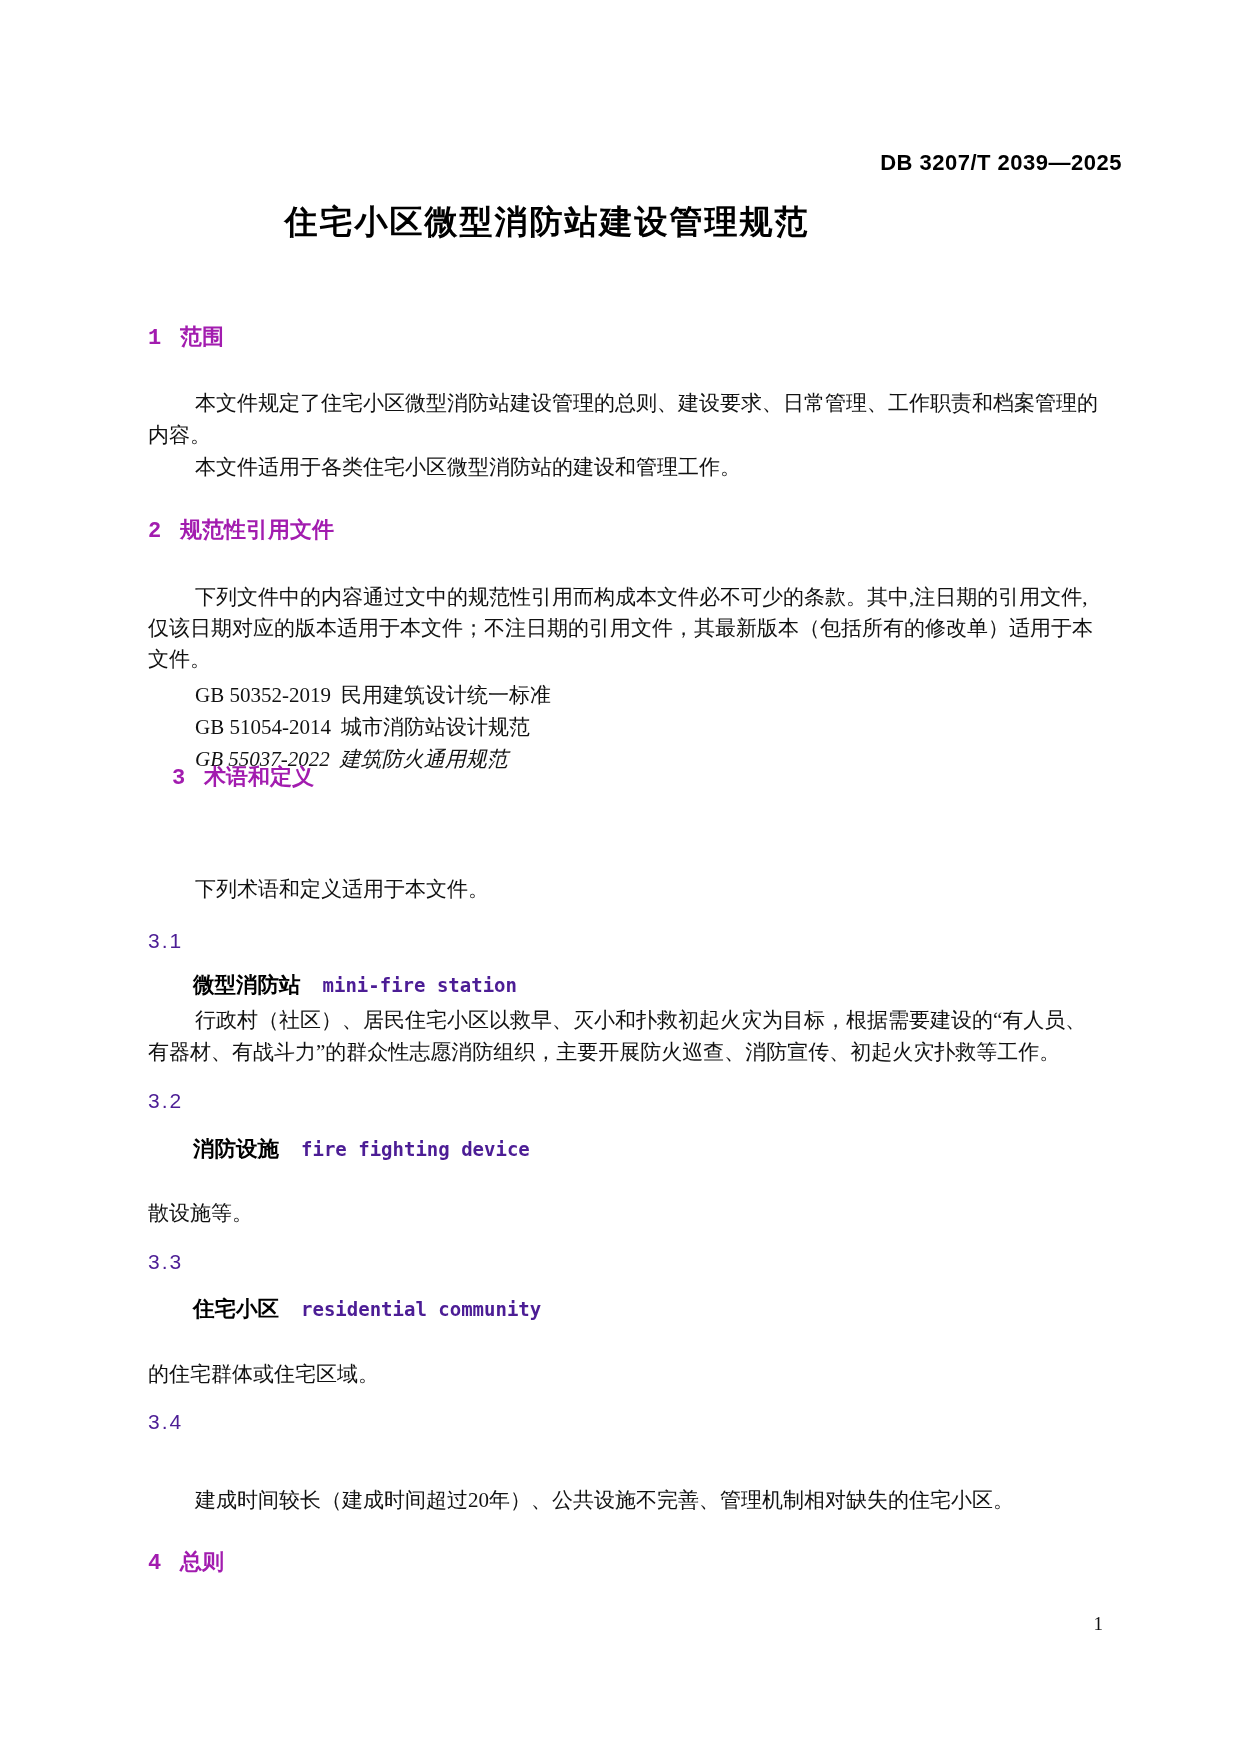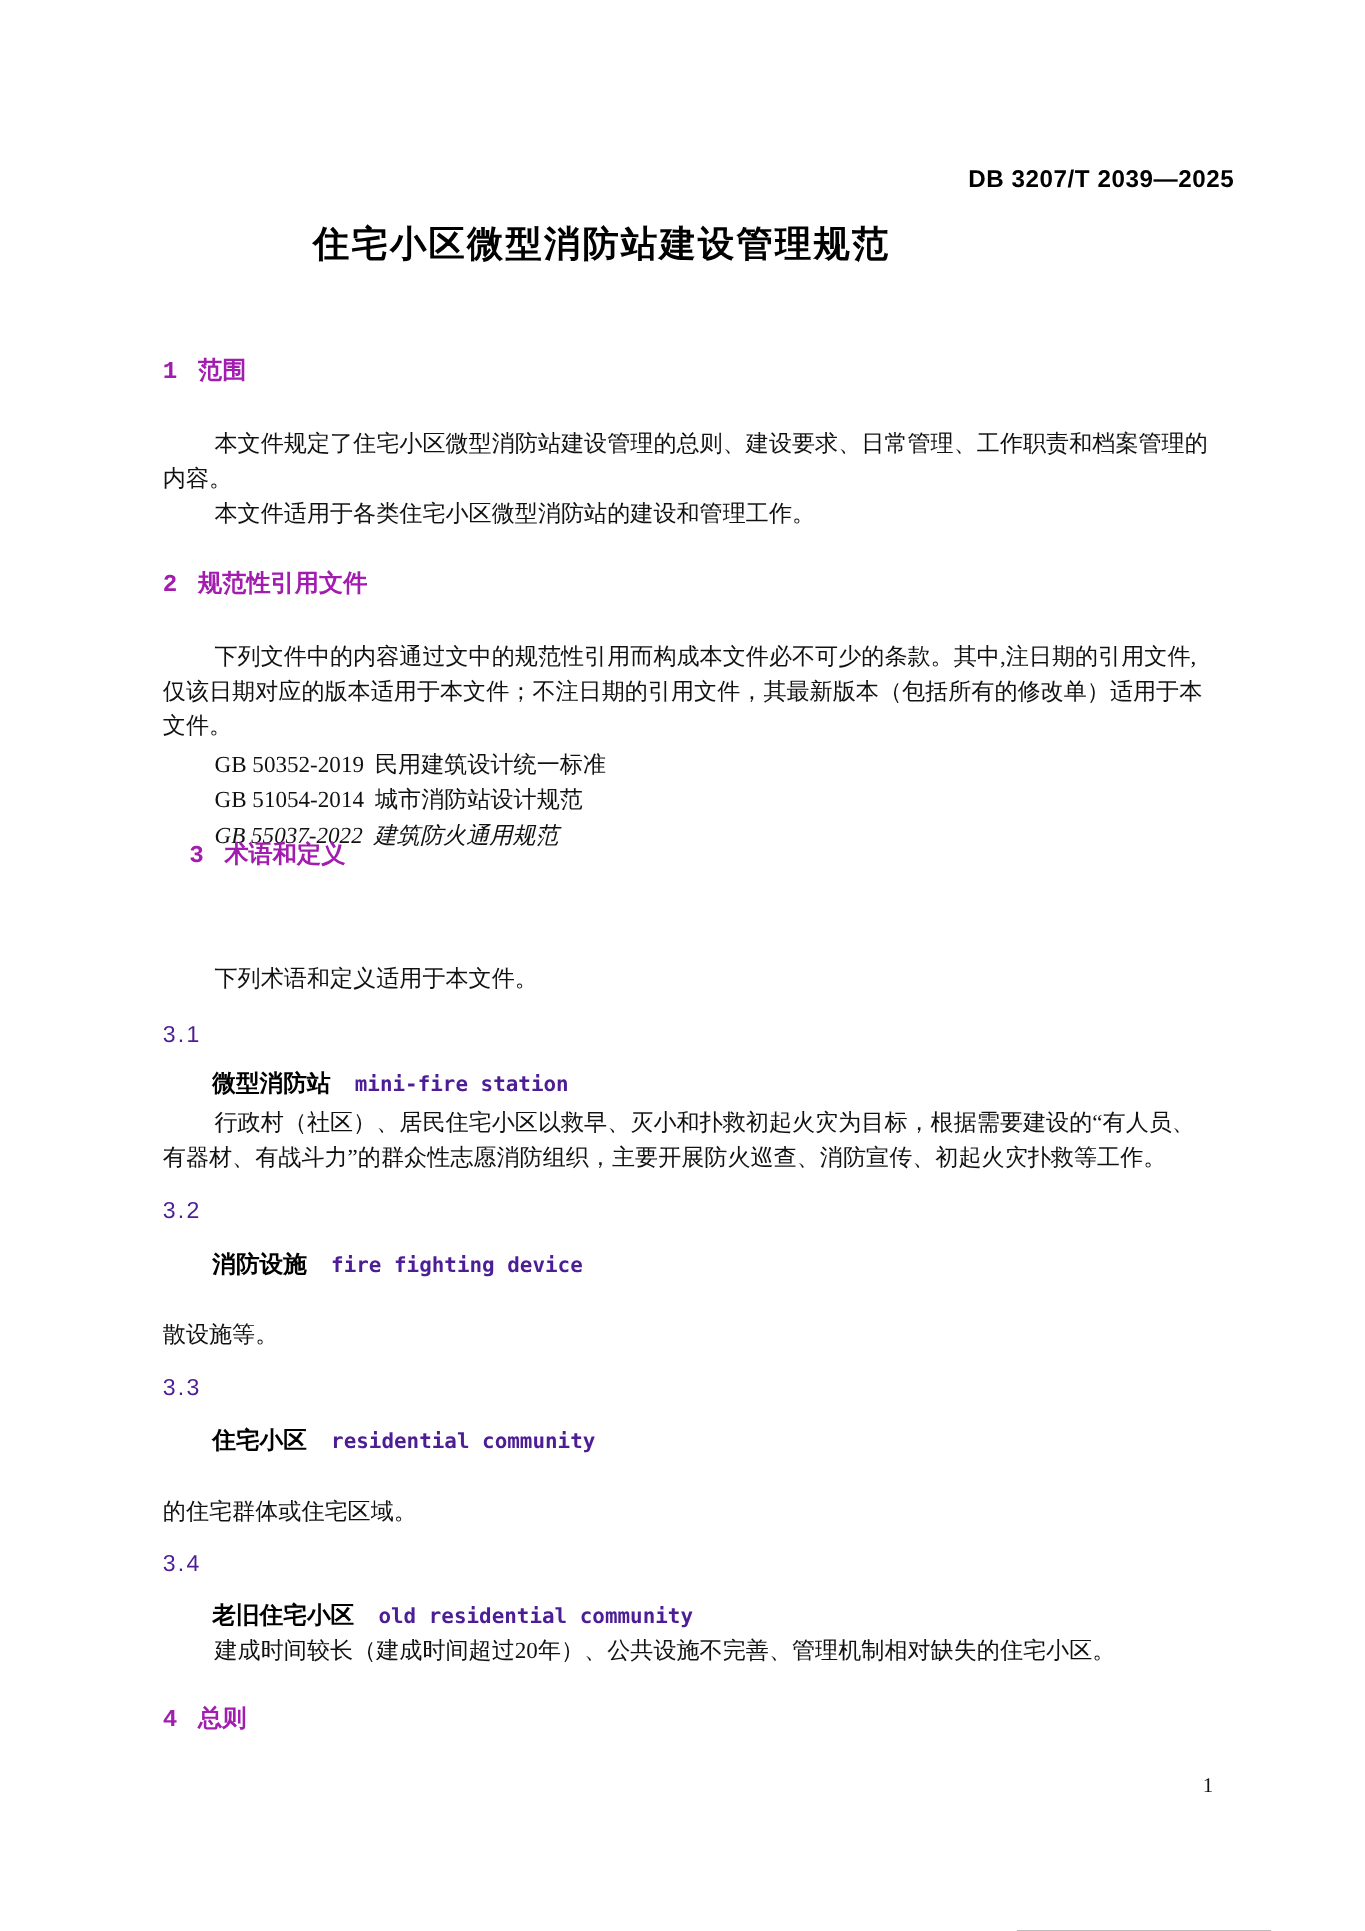--- a/index.html
+++ b/index.html
@@ -99,23 +99,20 @@
   </div>
   <div class="abs body-text" style="top:1201px;left:148px;">散设施等。</div>
 
   <div class="abs clause-num" style="top:1250px;left:148px;">3.3</div>
   <div class="abs" style="top:1297px;left:193px;">
     <span class="term-zh">住宅小区</span><span class="term-en">residential community</span>
   </div>
   <div class="abs body-text" style="top:1362px;left:148px;">的住宅群体或住宅区域。</div>
 
   <div class="abs clause-num" style="top:1410px;left:148px;">3.4</div>
-  <div class="abs" style="top:1456px;left:193px;">
-    <span class="term-zh">老旧住宅小区</span><span class="term-en">old residential community</span>
-  </div>
   <div class="abs body-text" style="top:1488px;left:195px;">建成时间较长（建成时间超过20年）、公共设施不完善、管理机制相对缺失的住宅小区。</div>
 
   <div class="abs sec-heading" style="top:1551px;left:148px;">
     <span class="hn">4</span><span>总则</span>
   </div>
 
   <div class="abs page-num" style="top:1613px;right:138px;">1</div>
 
 </div>
 

